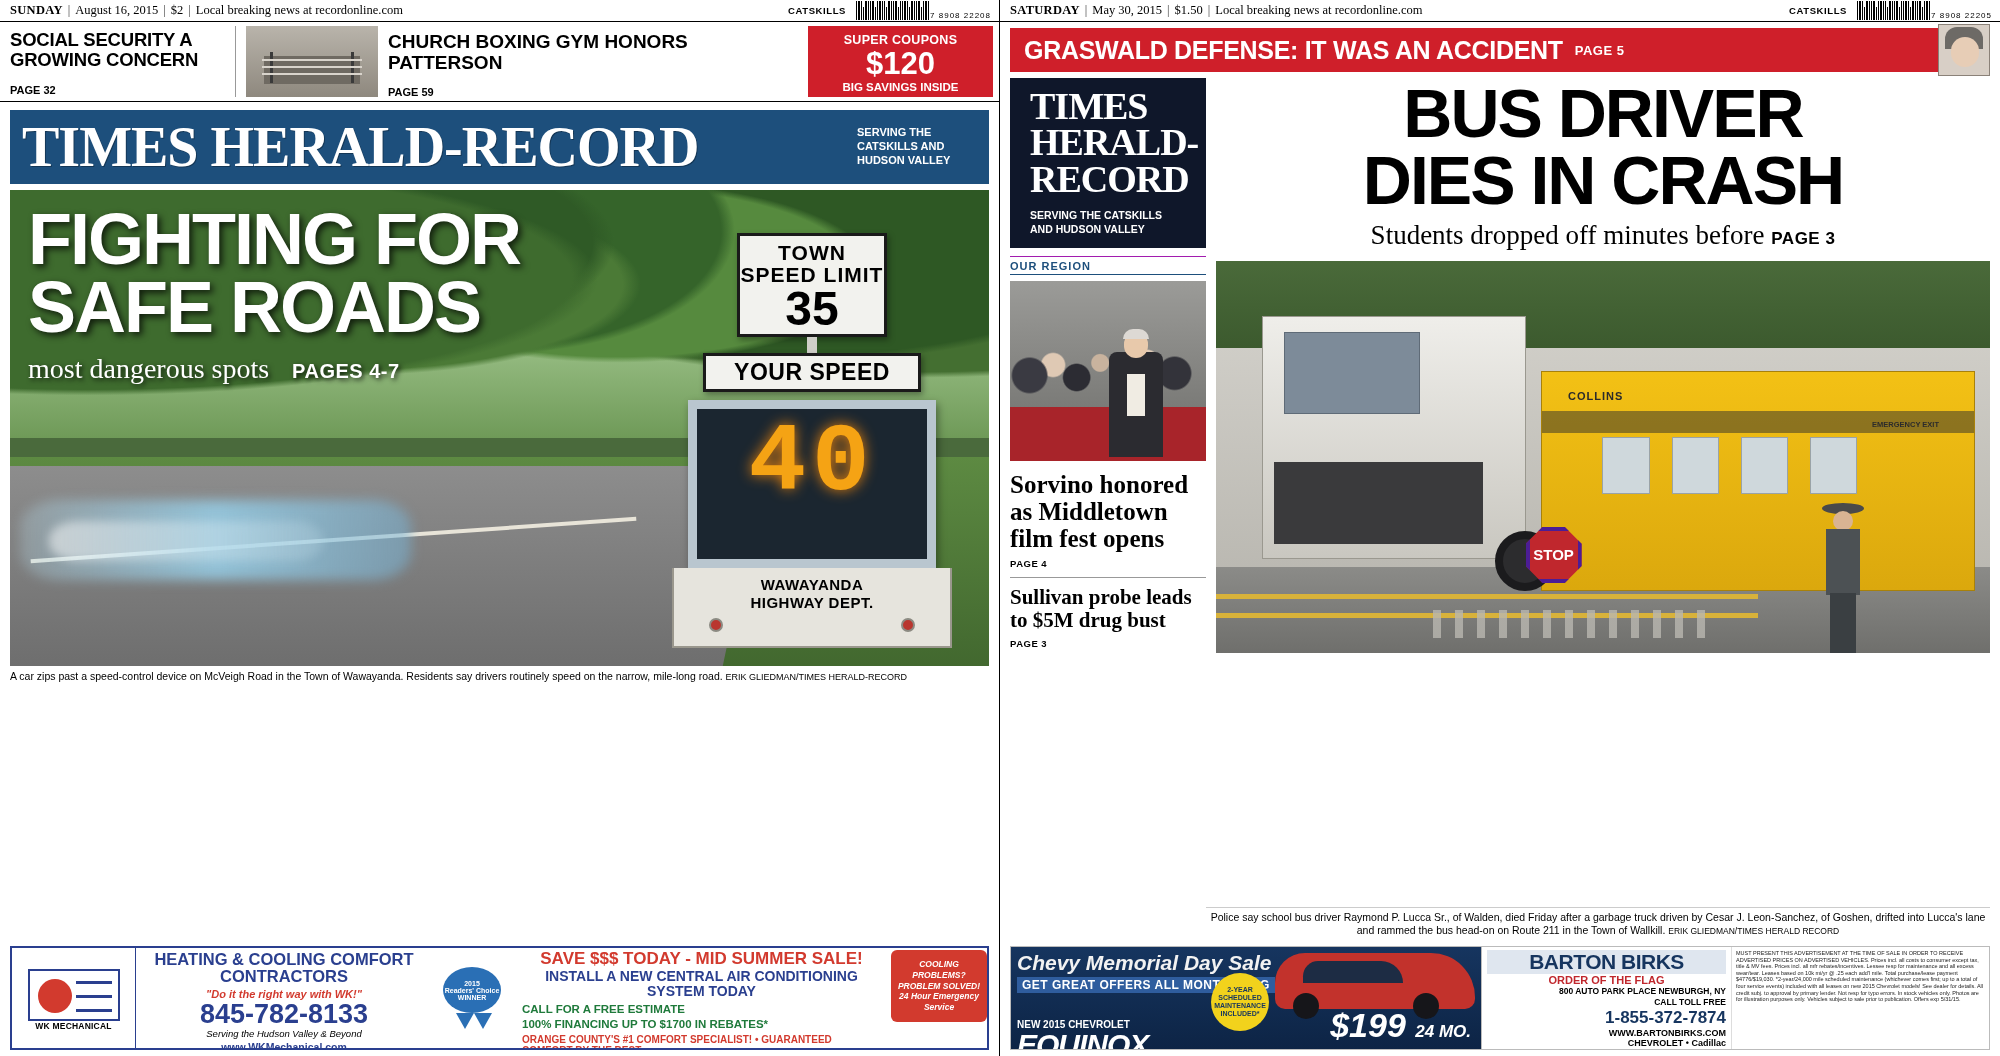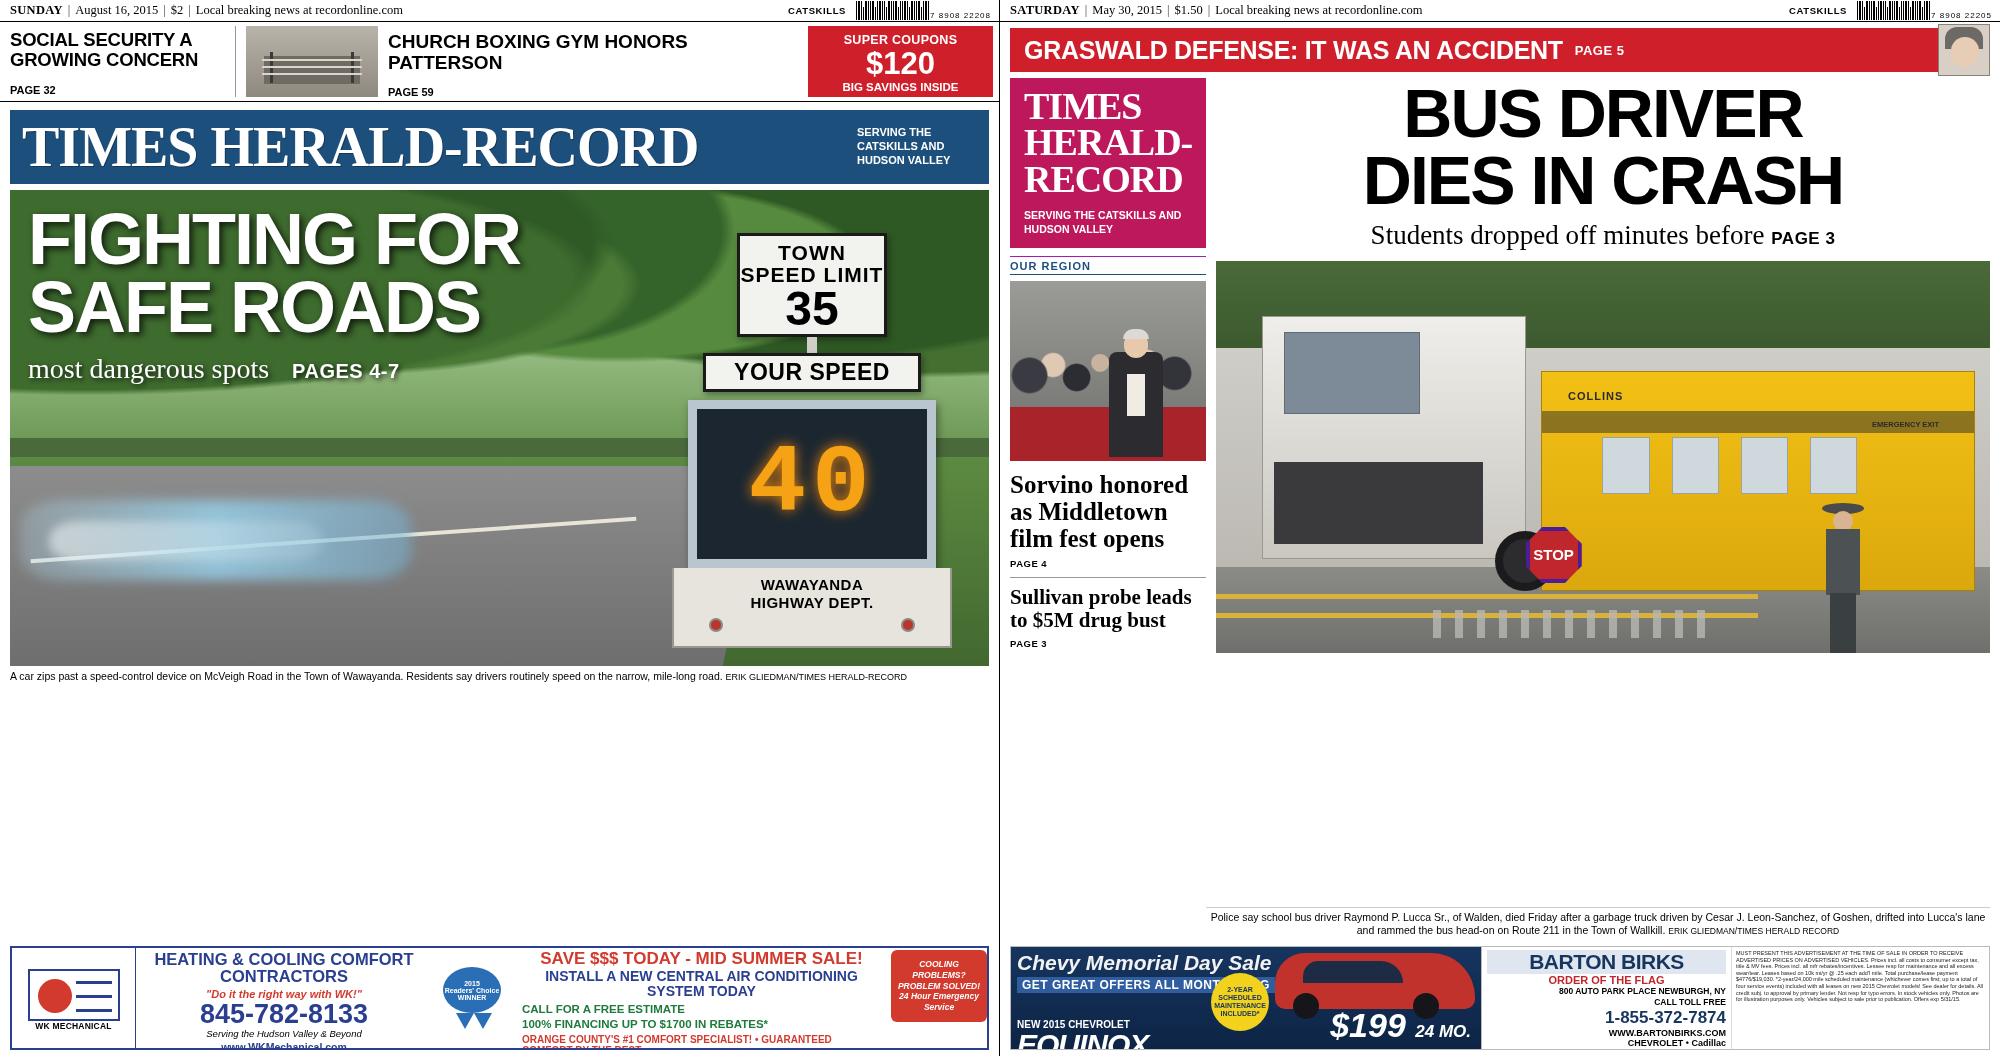--- a/index.html
+++ b/index.html
@@ -127,21 +127,21 @@
   .sign-limit .n { font-size: 48px; font-weight: bold; line-height: .95; }
   .sign-pole { width: 10px; height: 16px; background: #cfcfc8; margin: 0 auto; }
   .sign-your {
     width: 218px; margin: 0 auto; background: #f2f2ee; border: 3px solid #1a1a1a;
     text-align: center; font-family: "Liberation Sans", sans-serif;
     font-size: 23px; font-weight: bold; letter-spacing: .5px; padding: 3px 0;
     box-shadow: 2px 3px 6px rgba(0,0,0,.35);
   }
   .led-box {
     width: 248px; margin: 8px auto 0; background: #1b2630; border: 9px solid #b9c6cf;
-    height: 168px; display: flex; align-items: center; justify-content: center;
+    height: 168px; display: flex; justify-content: center;
     box-shadow: 2px 4px 8px rgba(0,0,0,.4);
   }
   .led-num {
     font-family: "Liberation Mono", monospace; font-size: 96px; font-weight: bold;
     color: #f5a314; letter-spacing: 6px; text-shadow: 0 0 14px #e8830c;
   }
   .trailer-body {
     width: 280px; margin: 0 auto; background: #e6e4dd; border: 2px solid #9a978d;
     border-top: none; padding: 8px 0 10px; text-align: center;
   }
@@ -234,21 +234,21 @@
     background: #d8cfc6; border: 1px solid #8a8178; overflow: hidden;
   }
   .promo-mug .hair { position: absolute; left: 6px; top: 2px; right: 6px; height: 22px;
     background: #6d6a66; border-radius: 12px 12px 0 0; }
   .promo-mug .face { position: absolute; left: 12px; top: 12px; width: 28px; height: 30px;
     background: #e7cdb6; border-radius: 14px; }
 
   .right-body { display: flex; margin: 6px 10px 0; }
   .right-col { width: 196px; }
   .nameplate-r {
-    background: #be185d; color: #fff; padding: 10px 14px 12px;
+    background: #0f172a; color: #fff; padding: 10px 20px 12px;
   }
   .nameplate-r .t {
     font-family: "Liberation Serif", serif; font-weight: bold; font-size: 38px;
     line-height: .96; letter-spacing: -1px;
   }
   .nameplate-r .serving {
     font-family: "Liberation Sans", sans-serif; font-size: 10.5px; font-weight: bold;
     line-height: 1.25; text-transform: uppercase; margin-top: 12px;
   }
   .our-region {

